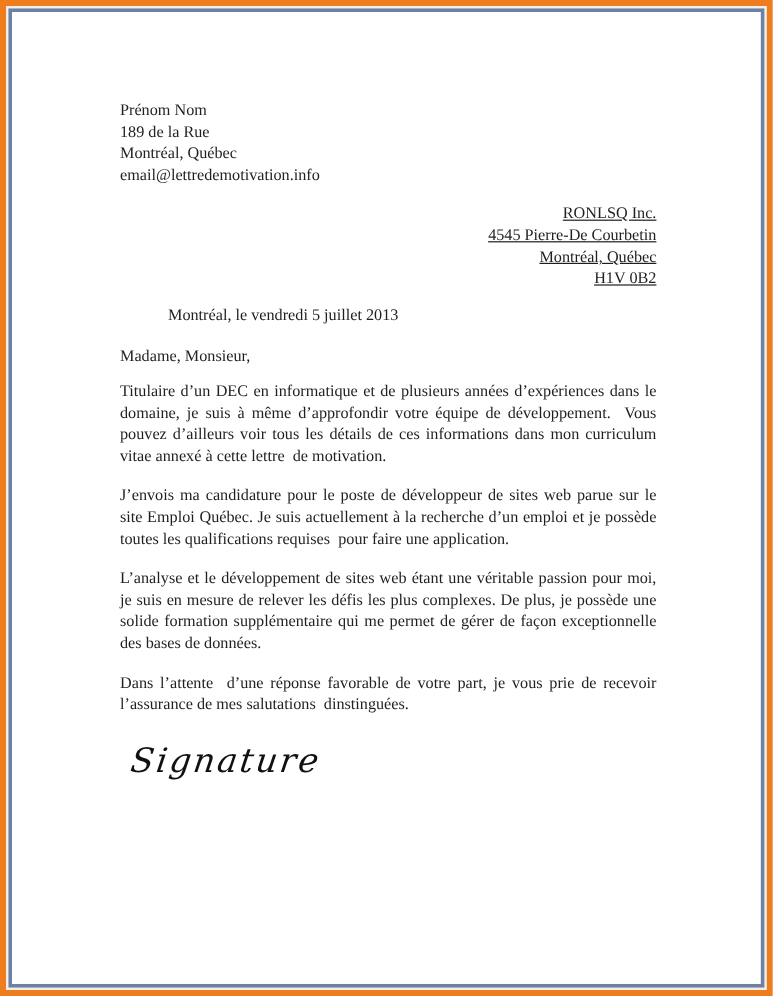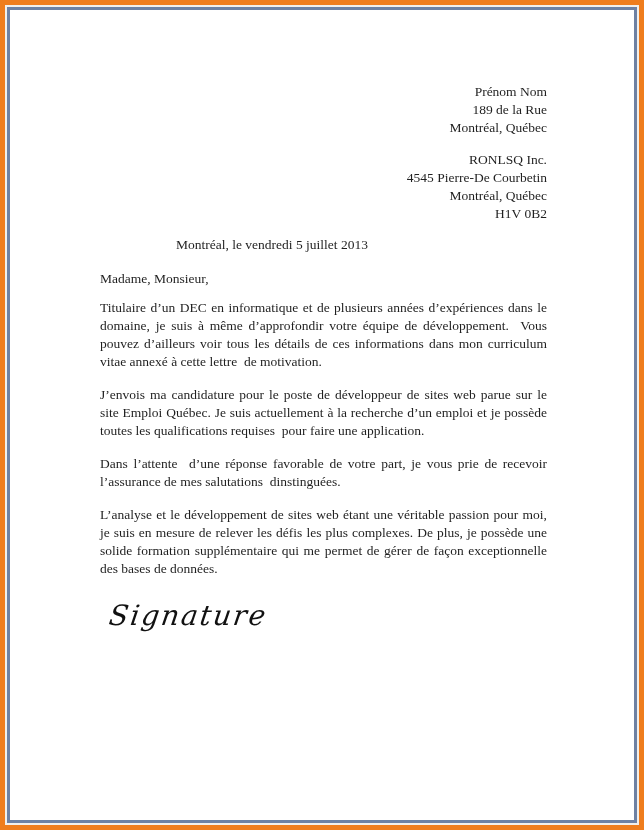--- a/index.html
+++ b/index.html
@@ -27,28 +27,28 @@
     height: 100%;
     box-sizing: border-box;
     padding: 73px 87px 0 90px;
     font-family: "Liberation Serif", "DejaVu Serif", serif;
     font-size: 13.5px;
     line-height: 18px;
     color: #1f1f1f;
   }
   .sender {
     margin-bottom: 14px;
-    text-align: right;
   }
   .recipient {
     text-align: right;
     margin-bottom: 13px;
+    text-decoration: underline;
   }
   .date {
-    margin-left: 76px;
+    margin-left: 40px;
     margin-bottom: 16px;
   }
   .salutation {
     margin-bottom: 11px;
   }
   p.body-para {
     margin: 0 0 15px 0;
     text-align: justify;
     white-space: pre-wrap;
   }
@@ -69,35 +69,36 @@
 <body>
 
 <div class="frame">
   <div class="frame-inner">
     <div class="page">
 
       <div class="sender">
         <div>Prénom Nom</div>
         <div>189 de la Rue</div>
         <div>Montréal, Québec</div>
+        <div>email@lettredemotivation.info</div>
       </div>
 
       <div class="recipient">
         <div>RONLSQ Inc.</div>
         <div>4545 Pierre-De Courbetin</div>
         <div>Montréal, Québec</div>
         <div>H1V 0B2</div>
       </div>
 
       <div class="date">Montréal, le vendredi  5 juillet  2013</div>
 
       <div class="salutation">Madame, Monsieur,</div>
 
       <p class="body-para">Titulaire d’un DEC en informatique et de plusieurs années d’expériences dans le domaine, je suis à même d’approfondir votre équipe de développement.  Vous pouvez d’ailleurs voir tous les détails de ces informations dans mon curriculum vitae annexé à cette lettre  de motivation.</p>
       <p class="body-para">J’envois ma candidature pour le poste de développeur de sites web parue sur le site Emploi Québec. Je suis actuellement à la recherche d’un emploi et je possède toutes les qualifications requises  pour faire une application.</p>
+      <p class="body-para">L’analyse et le développement de sites web étant une véritable passion pour moi, je suis en mesure de relever les défis les plus complexes. De plus, je possède une solide formation supplémentaire qui me permet de gérer de façon exceptionnelle des bases de données.</p>
       <p class="body-para">Dans l’attente  d’une réponse favorable de votre part, je vous prie de recevoir l’assurance de mes salutations  dinstinguées.</p>
-      <p class="body-para">L’analyse et le développement de sites web étant une véritable passion pour moi, je suis en mesure de relever les défis les plus complexes. De plus, je possède une solide formation supplémentaire qui me permet de gérer de façon exceptionnelle des bases de données.</p>
 
       <span class="signature">Signature</span>
 
     </div>
   </div>
 </div>
 
 </body></html>

